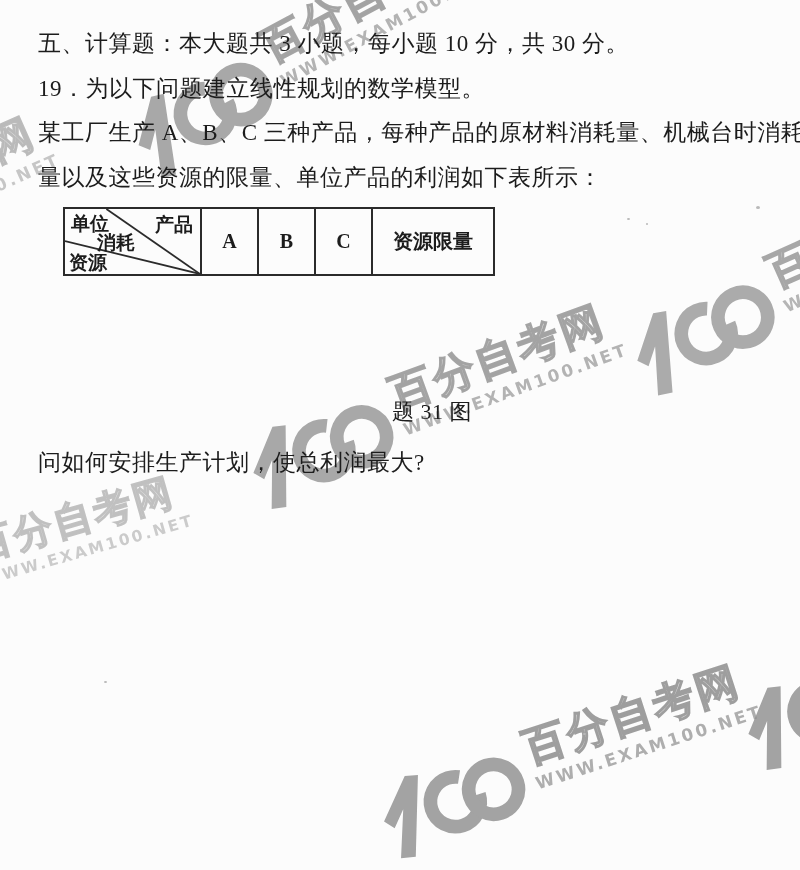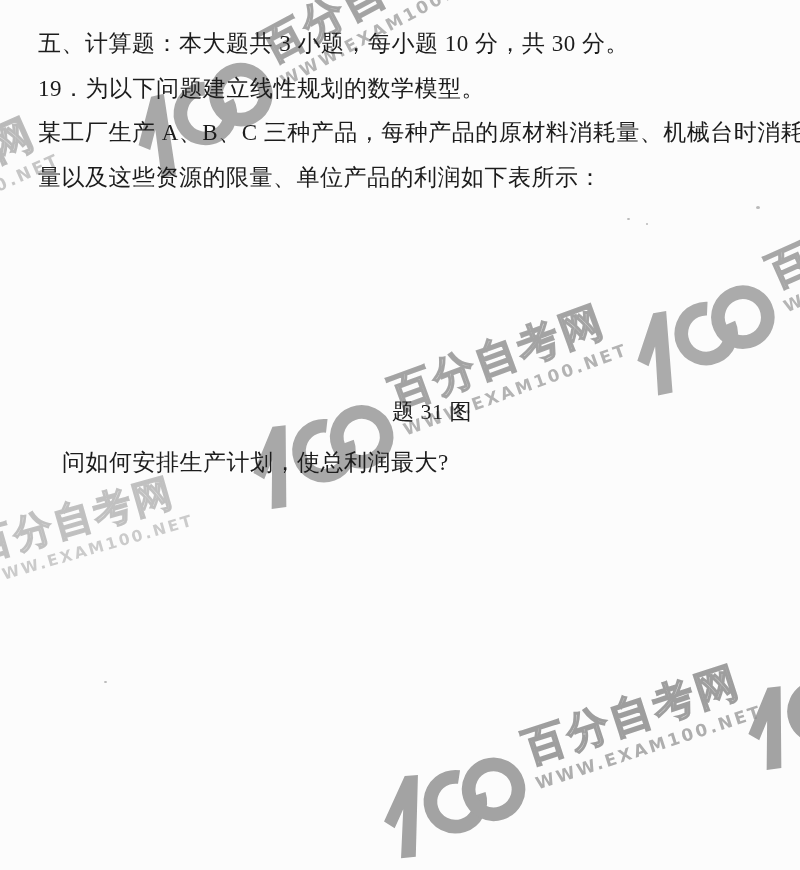--- a/index.html
+++ b/index.html
@@ -19,21 +19,21 @@
     font-weight: 400;
     letter-spacing: 0.5px;
     white-space: nowrap;
     z-index: 2;
   }
   #line-heading   { top: 28px; }
   #line-qnum      { top: 73px; }
   #line-body1     { top: 117px; }
   #line-body2     { top: 162px; }
   #figure-caption { top: 397px; left: 392px; font-size: 22px; }
-  #line-question  { top: 447px; margin-left: 24px; }
+  #line-question  { top: 447px; }
 
   
   table.qtable {
     position: absolute;
     left: 63px; top: 207px;
     border-collapse: collapse;
     z-index: 2;
     font-weight: 700;
   }
   table.qtable td {
@@ -191,17 +191,33 @@
 
 <table class="qtable">
   <colgroup>
     <col style="width:137px">
     <col style="width:57px">
     <col style="width:57px">
     <col style="width:57px">
     <col style="width:122px">
   </colgroup>
   <tbody>
+    <tr class="hdr-row">
+      <td class="corner-cell">
+        <svg viewBox="0 0 137 65" preserveAspectRatio="none">
+          <line x1="42" y1="0" x2="137" y2="65" stroke="#2b2b2b" stroke-width="1.8"></line>
+          <line x1="0" y1="32" x2="137" y2="65" stroke="#2b2b2b" stroke-width="1.8"></line>
+        </svg>
+        <span class="corner-label cl-unit">单位</span>
+        <span class="corner-label cl-consume">消耗</span>
+        <span class="corner-label cl-resource">资源</span>
+        <span class="corner-label cl-product">产品</span>
+      </td>
+      <td>A</td>
+      <td>B</td>
+      <td>C</td>
+      <td>资源限量</td>
+    </tr>
   </tbody>
 </table>
 
 <div class="doc-line" id="figure-caption">题 31 图</div>
 <div class="doc-line" id="line-question">问如何安排生产计划，使总利润最大?</div>
 
 </body></html>

